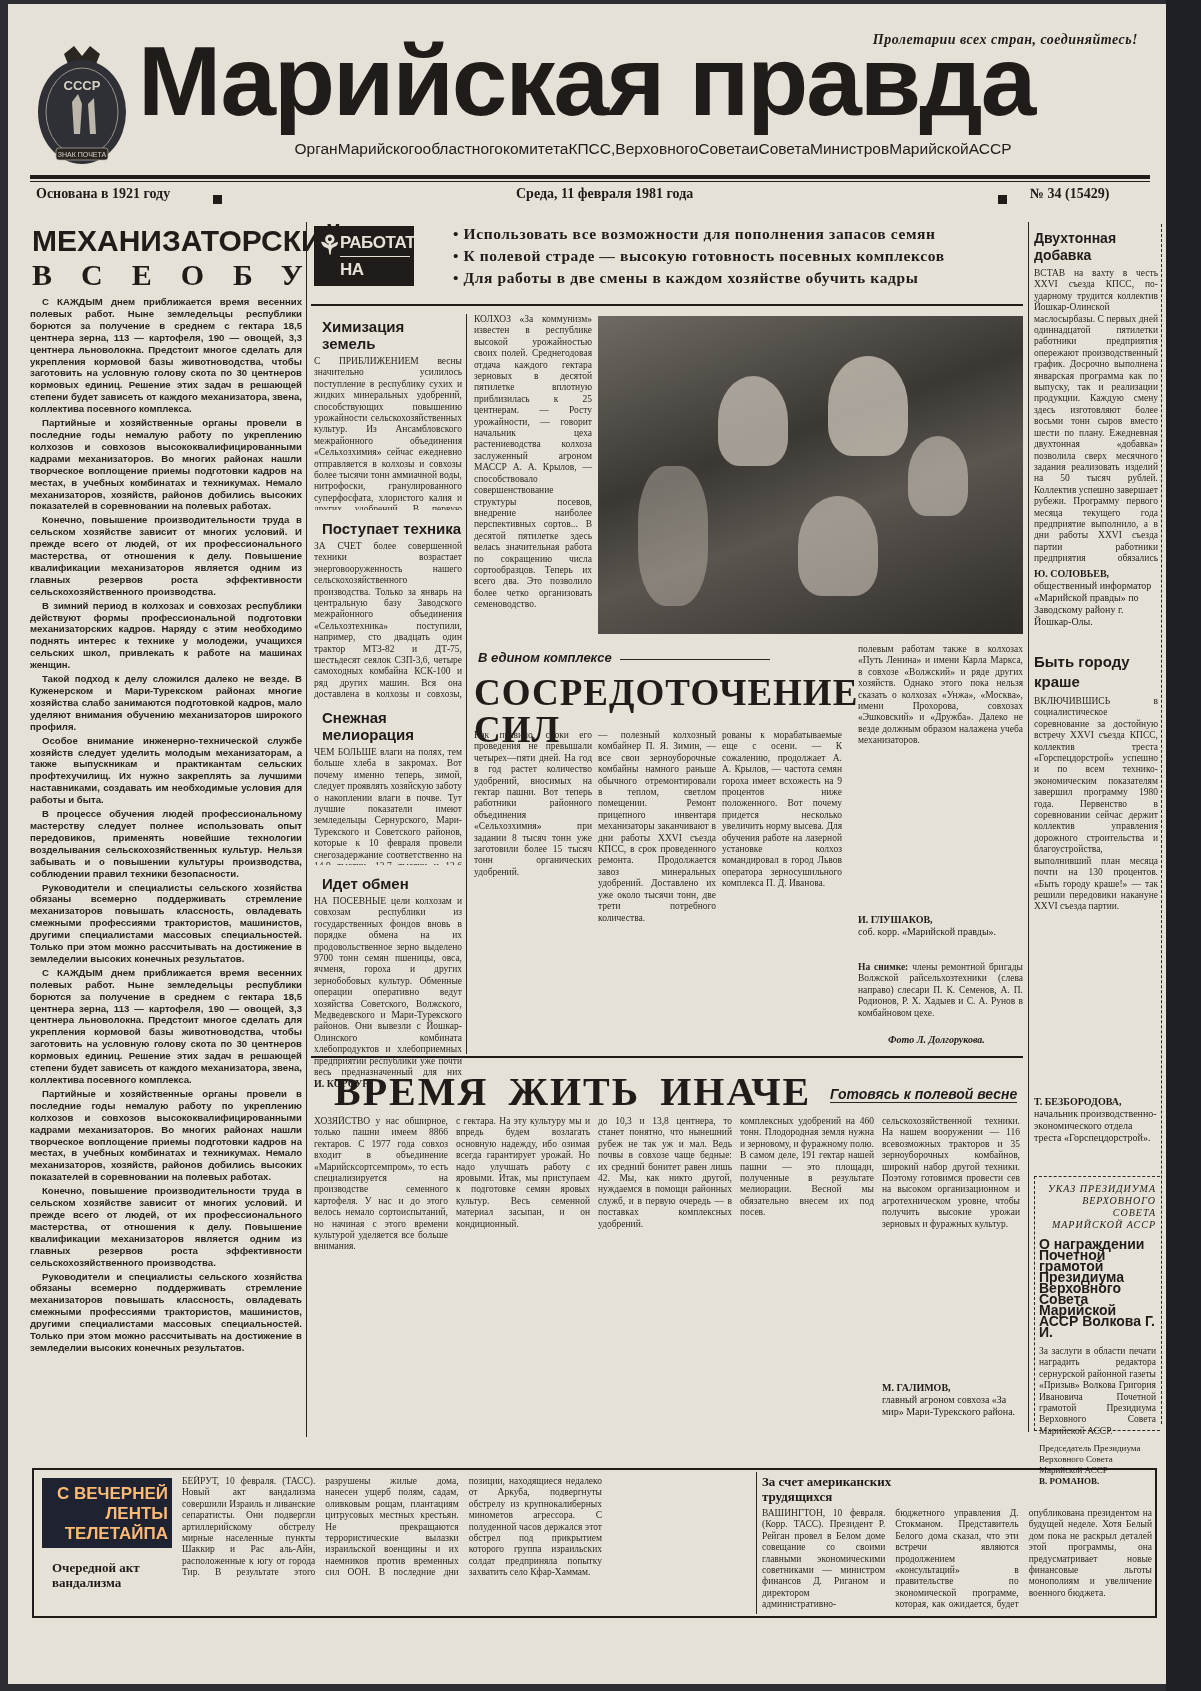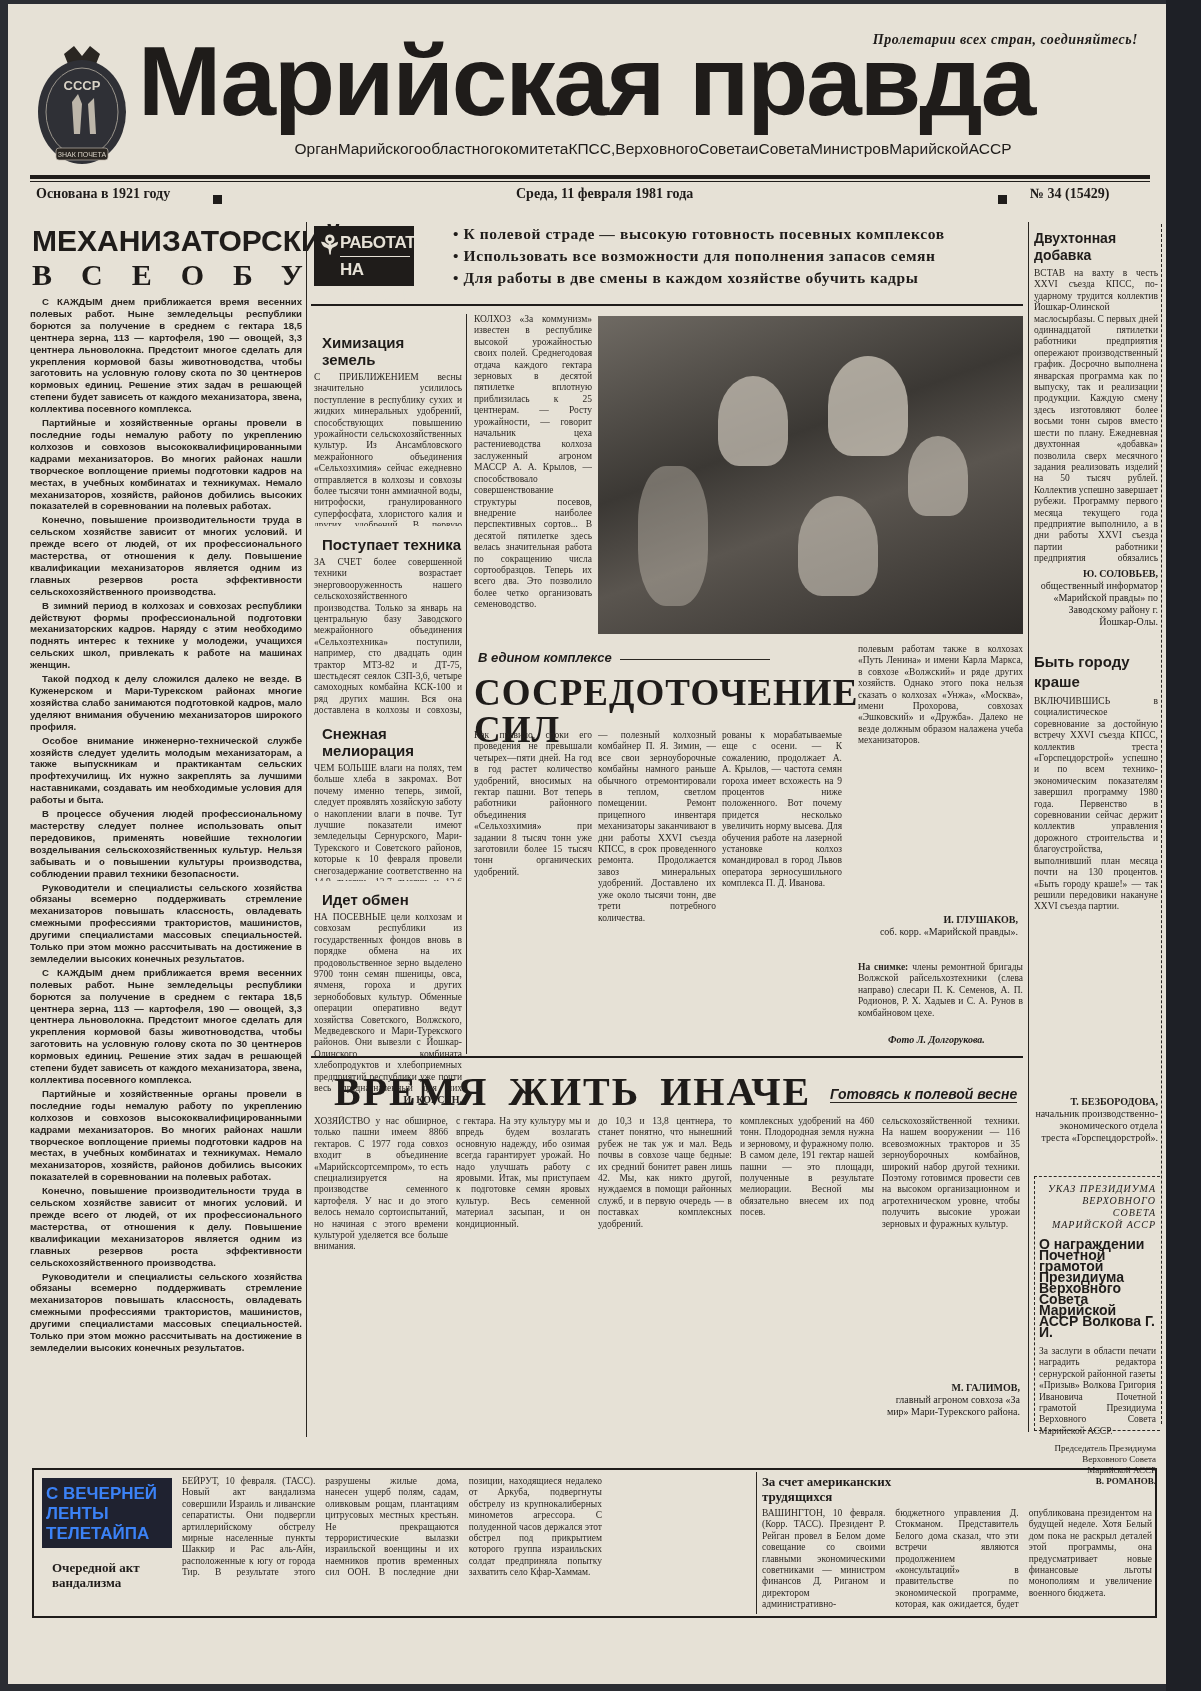--- a/index.html
+++ b/index.html
@@ -16,29 +16,29 @@
   .mastrule{left:22px;top:171px;width:1120px;height:4px;background:#1f1c1a}
   .mastrule2{left:22px;top:177px;width:1120px;height:1px;background:#1f1c1a}
   .meta{top:182px;font-size:14px;font-weight:bold}
   .sq{display:inline-block;width:9px;height:9px;background:#1f1c1a}
   
   .col{font-size:9.5px;line-height:11.4px;text-align:justify;color:#2a2622}
   .col p{text-indent:12px;margin-bottom:2px}
   .vline{width:1px;background:#2a2622}
   .hline{height:2px;background:#1f1c1a}
   .subhead{font-family:"Liberation Sans",sans-serif;font-weight:900;font-size:15px;line-height:17px}
-  .sign{font-size:10px;text-align:right;font-weight:bold;line-height:12px}
+  .sign{font-size:10px;text-align:left;font-weight:bold;line-height:12px}
   .sign span{display:block;font-weight:normal}
   .bigh{font-family:"Liberation Serif",serif;font-weight:bold;letter-spacing:1px;line-height:1}
   .photo{background:linear-gradient(160deg,#6f6a63 0%,#3b3834 40%,#5a554f 60%,#2f2c29 100%)}
   .photo .fig{position:absolute;border-radius:50% 50% 30% 30%;background:#cfc8bc}
   .slogan{font-weight:bold;font-size:15.5px;line-height:22px;letter-spacing:0.6px}
   .slogan div::before{content:"• ";}
   .dashbox{border:1px dashed #2a2622}
-  .teletype{background:#1f2230;color:#3b82f6;font-family:"Liberation Sans",sans-serif;font-weight:bold;font-size:21px;line-height:25px;text-align:left;padding:6px 4px}
+  .teletype{background:#1f2230;color:#fdba74;font-family:"Liberation Sans",sans-serif;font-weight:bold;font-size:21px;line-height:25px;text-align:right;padding:6px 4px}
 </style>
 </head>
 <body>
 
 <div class="page">
 
   <div class="abs motto">Пролетарии всех стран, соединяйтесь!</div>
   <div class="abs badge">
     <svg width="96" height="130" viewBox="0 0 96 130">
       <polygon points="30,12 40,4 48,14 56,4 66,12 62,22 34,22" fill="#2a2622"></polygon>
@@ -90,28 +90,28 @@
     <p>Руководители и специалисты сельского хозяйства обязаны всемерно поддерживать стремление механизаторов повышать классность, овладевать смежными профессиями трактористов, машинистов, другими специалистами массовых специальностей. Только при этом можно рассчитывать на достижение в земледелии высоких конечных результатов.</p>
   </div>
   <div class="abs vline" style="left:298px;top:218px;height:1215px"></div>
 
   <div class="abs" style="left:306px;top:222px;width:100px;height:60px;background:#1f1c1a;color:#e6e1d6;font-family:'Liberation Sans',sans-serif;font-weight:bold;font-size:17px;line-height:26px;padding:4px 4px 0 26px;letter-spacing:-0.5px">
     <span class="abs" style="left:4px;top:6px;font-size:26px">⚘</span>
     <div>РАБОТАТЬ</div>
     <div style="border-top:1px solid #e6e1d6">НА УРОЖАЙ</div>
   </div>
   <div class="abs slogan" style="left:445px;top:219px;width:570px">
+    <div>Использовать все возможности для пополнения запасов семян</div>
     <div>К полевой страде — высокую готовность посевных комплексов</div>
-    <div>Использовать все возможности для пополнения запасов семян</div>
     <div>Для работы в две смены в каждом хозяйстве обучить кадры</div>
   </div>
   <div class="abs hline" style="left:303px;top:300px;width:712px"></div>
 
   <div class="abs" style="left:306px;top:308px;width:148px">
-    <div class="subhead" style="margin:22px 0 4px 8px">Химизация земель</div>
+    <div class="subhead" style="margin:6px 0 4px 8px">Химизация земель</div>
     <div class="col" style="height:154px;overflow:hidden">С ПРИБЛИЖЕНИЕМ весны значительно усилилось поступление в республику сухих и жидких минеральных удобрений, способствующих повышению урожайности сельскохозяйственных культур. Из Ансамбловского межрайонного объединения «Сельхозхимия» сейчас ежедневно отправляется в колхозы и совхозы более тысячи тонн аммиачной воды, нитрофоски, гранулированного суперфосфата, хлористого калия и других удобрений. В первую очередь они транспортируются в Юринский, Мари-Турекский и другие отдаленные районы.</div>
     <div class="subhead" style="margin:10px 0 4px 8px">Поступает техника</div>
     <div class="col" style="height:158px;overflow:hidden">ЗА СЧЕТ более совершенной техники возрастает энерговооруженность нашего сельскохозяйственного производства. Только за январь на центральную базу Заводского межрайонного объединения «Сельхозтехника» поступили, например, сто двадцать один трактор МТЗ-82 и ДТ-75, шестьдесят сеялок СЗП-3,6, четыре самоходных комбайна КСК-100 и ряд других машин. Вся она доставлена в колхозы и совхозы, которые особенно нуждаются в ней.</div>
     <div class="subhead" style="margin:10px 0 4px 8px">Снежная мелиорация</div>
     <div class="col" style="height:118px;overflow:hidden">ЧЕМ БОЛЬШЕ влаги на полях, тем больше хлеба в закромах. Вот почему именно теперь, зимой, следует проявлять хозяйскую заботу о накоплении влаги в почве. Тут лучшие показатели имеют земледельцы Сернурского, Мари-Турекского и Советского районов, которые к 10 февраля провели снегозадержание соответственно на 14,9 тысячи, 13,7 тысячи и 12,6 тысячи гектаров.</div>
     <div class="subhead" style="margin:10px 0 4px 8px">Идет обмен</div>
     <div class="col" style="height:182px;overflow:hidden">НА ПОСЕВНЫЕ цели колхозам и совхозам республики из государственных фондов вновь в порядке обмена на их продовольственное зерно выделено 9700 тонн семян пшеницы, овса, ячменя, гороха и других зернобобовых культур. Обменные операции оперативно ведут хозяйства Советского, Волжского, Медведевского и Мари-Турекского районов. Они вывезли с Йошкар-Олинского комбината хлебопродуктов и хлебоприемных предприятий республики уже почти весь предназначенный для них посевной материал.</div>
     <div class="sign">И. КОРСУН.</div>
   </div>
   <div class="abs vline" style="left:458px;top:310px;height:740px"></div>

